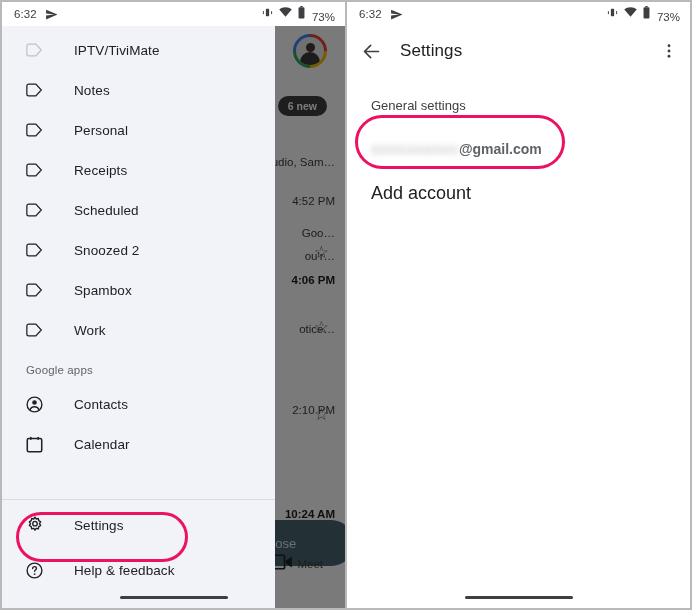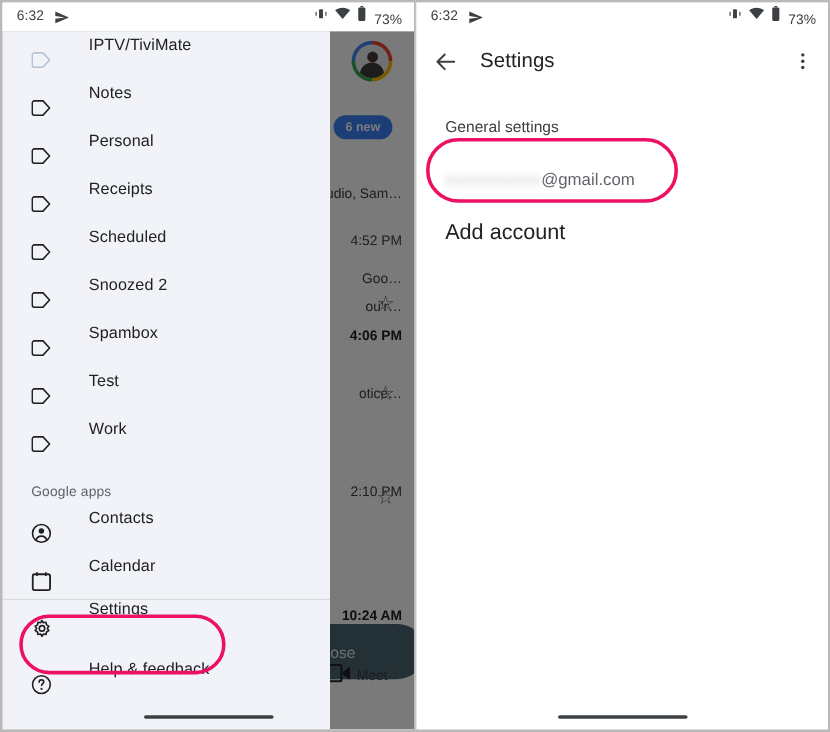--- a/index.html
+++ b/index.html
@@ -74,21 +74,21 @@
     width: 9px; height: 9px; border-radius: 50%;
     background: #4a3a30; left: 9.5px; top: 6px;
   }
   .bg-avatar-inner::after { 
     content: ""; position: absolute;
     width: 20px; height: 13px; border-radius: 10px 10px 0 0;
     background: #3c3c3c; left: 4px; bottom: 0;
   }
   .bg-badge {
     position: absolute; top: 70px; right: 18px;
-    background: #3b82f6; color: #ffffff;
+    background: #404040; color: #ffffff;
     font-size: 10.5px; font-weight: bold;
     padding: 4px 10px; border-radius: 10px;
   }
   .bg-row { position: absolute; right: 10px; font-size: 11.5px; color: #3c4043; }
   .bg-row.bold { font-weight: bold; color: #202124; }
   .bg-star {
     position: absolute; right: 16px;
     font-size: 17px; color: #5f6368; line-height: 1;
   }
   .bg-fab {
@@ -115,21 +115,21 @@
   .drawer {
     position: absolute;
     top: 24px; left: 0; bottom: 0;
     width: 273px;
     background: #f1f3f9;
     z-index: 20;
     overflow: hidden;
   }
   .drawer-list { padding-top: 4px; }
   .nav-item {
-    display: flex; 
+    display: flex; align-items: center;
     height: 40px;
     padding-left: 24px;
   }
   .nav-icon {
     width: 26px; display: flex; align-items: center; justify-content: flex-start;
     color: #202124;
     flex: none;
   }
   .nav-icon.faded { color: #b7c4d8; }
   .nav-label {
@@ -189,20 +189,21 @@
   .section-label-r {
     font-size: 13px;
     color: #3c4043;
     padding: 22px 0 0 24px;
   }
   .account-row {
     margin: 14px 0 0 0;
     height: 44px;
     display: flex; align-items: center;
     padding-left: 24px;
+    font-weight: bold;
   }
   .account-blur {
     position: relative;
     font-size: 14px;
     color: #c6c7c9;
     filter: blur(3.2px);
     letter-spacing: 1px;
   }
   .account-domain {
     font-size: 14px;
@@ -356,28 +357,20 @@
 
         <div class="nav-item">
           <span class="nav-icon">
             <svg width="17" height="14" viewBox="0 0 20 16">
                 <path d="M1 3.2A2.2 2.2 0 013.2 1h8.4l6.4 7-6.4 7H3.2A2.2 2.2 0 011 12.8z" fill="none" stroke="currentColor" stroke-width="1.5"></path>
               </svg>
           </span>
           <span class="nav-label">Spambox</span>
         </div>
 
-        <div class="nav-item">
-          <span class="nav-icon">
-            <svg width="17" height="14" viewBox="0 0 20 16">
-                <path d="M1 3.2A2.2 2.2 0 013.2 1h8.4l6.4 7-6.4 7H3.2A2.2 2.2 0 011 12.8z" fill="none" stroke="currentColor" stroke-width="1.5"></path>
-              </svg>
-          </span>
-          <span class="nav-label">Test</span>
-        </div>
 
         <div class="nav-item">
           <span class="nav-icon">
             <svg width="17" height="14" viewBox="0 0 20 16">
                 <path d="M1 3.2A2.2 2.2 0 013.2 1h8.4l6.4 7-6.4 7H3.2A2.2 2.2 0 011 12.8z" fill="none" stroke="currentColor" stroke-width="1.5"></path>
               </svg>
           </span>
           <span class="nav-label">Work</span>
         </div>
 

